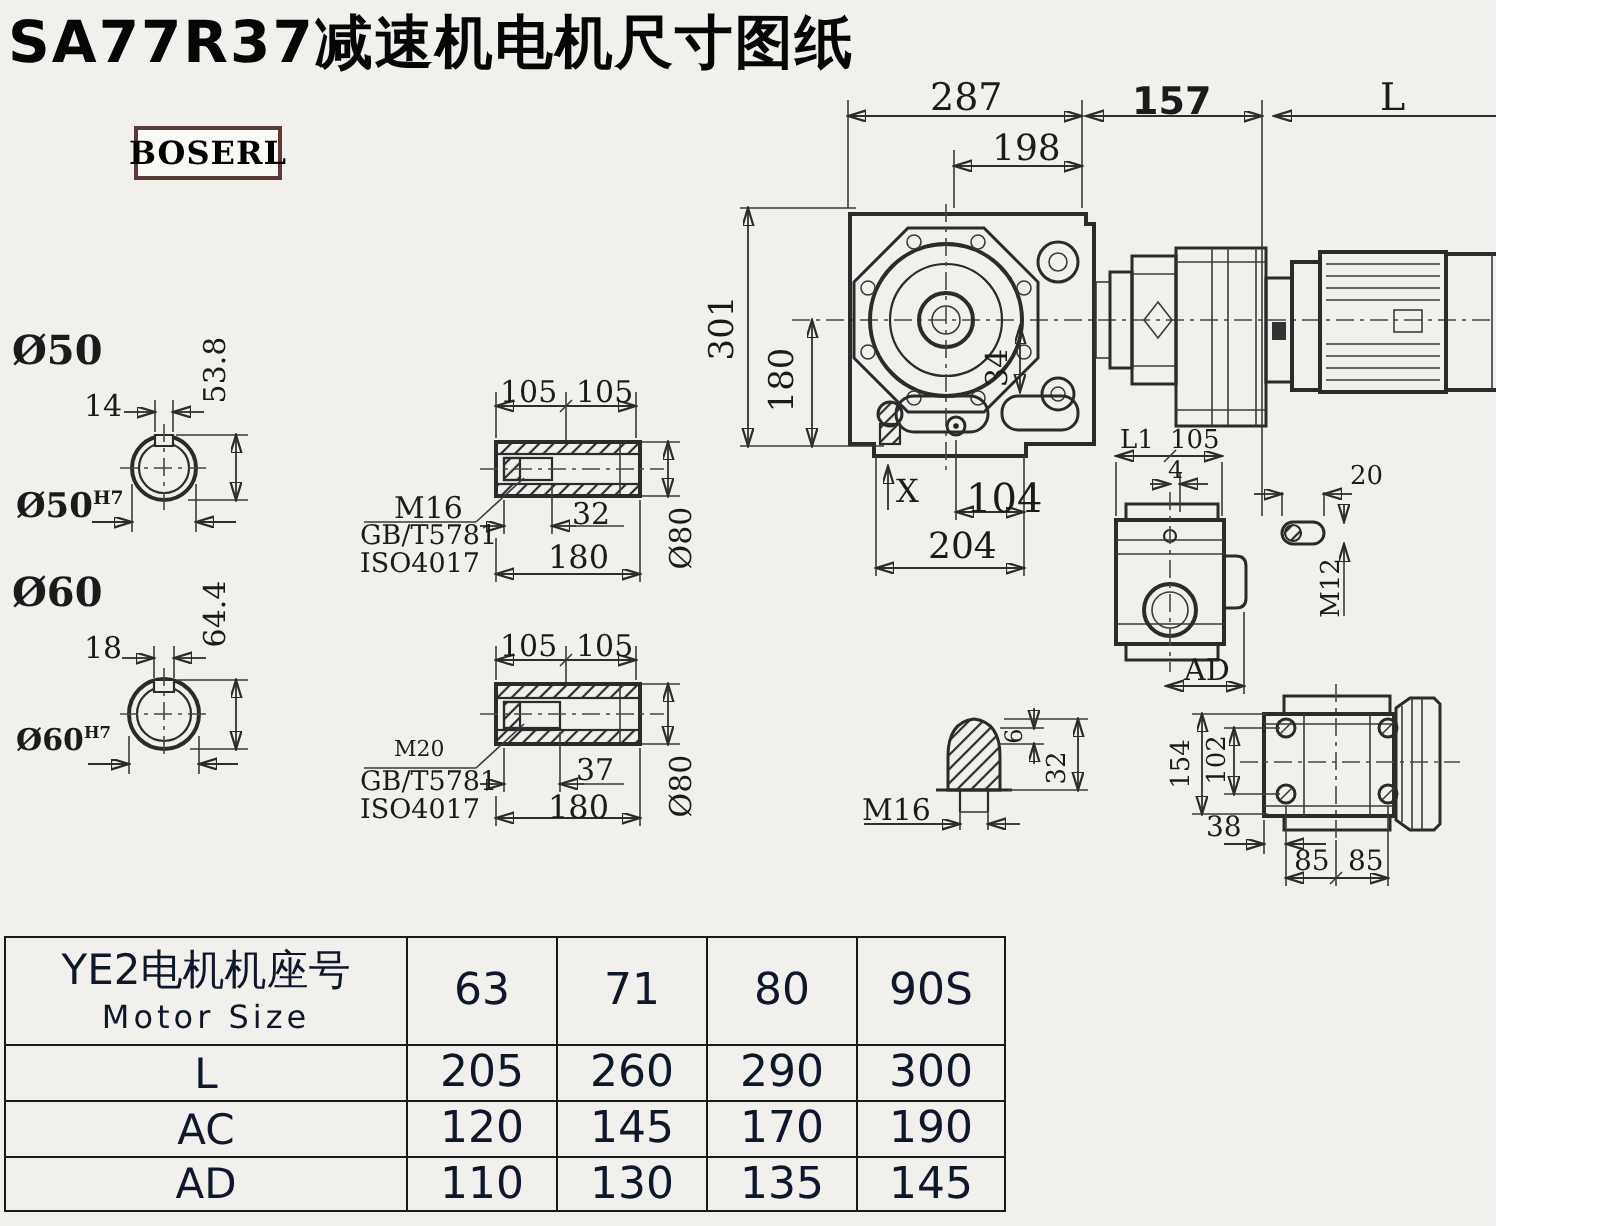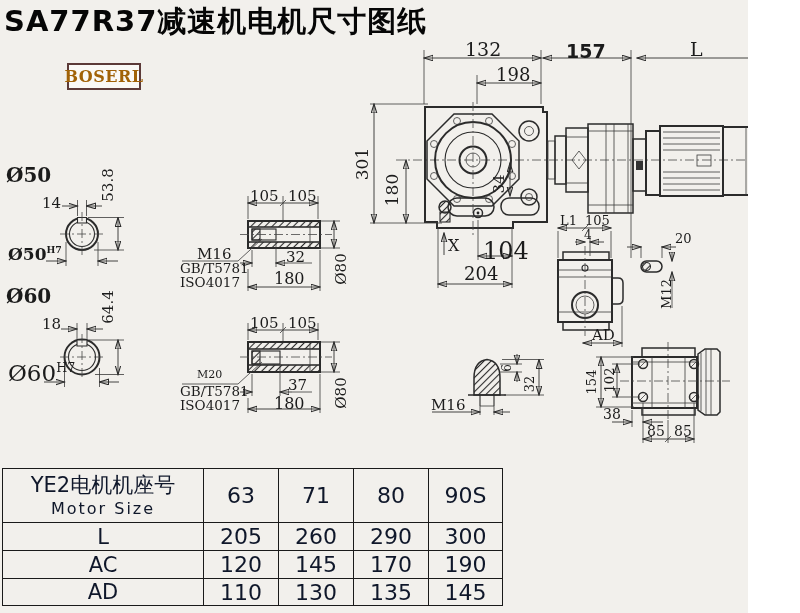--- a/index.html
+++ b/index.html
@@ -2,21 +2,21 @@
 <html><head>
 <meta charset="utf-8">
 <style>
   html,body{margin:0;padding:0}
   .sheet{position:relative;width:748px;height:613px;background:#f2f0ec;overflow:hidden;
          font-family:"DejaVu Serif","Liberation Serif",serif;color:#1c1c1c}
   .title{position:absolute;left:4px;top:2px;font-family:"DejaVu Sans","Liberation Sans",sans-serif;
          font-weight:bold;font-size:29px;letter-spacing:1px;color:#060606;white-space:nowrap}
   .logo{position:absolute;left:67px;top:63px;width:74px;height:27px;border:2px solid #5c3a38;
         background:#faf9f6;display:flex;align-items:center;justify-content:center;box-sizing:border-box}
-  .logo span{color:#a16207;font-weight:bold;font-size:16px;letter-spacing:.5px}
+  .logo span{color:#000000;font-weight:bold;font-size:16px;letter-spacing:.5px}
   svg.art{position:absolute;left:0;top:0}
   .art line,.art path,.art rect,.art circle,.art polygon,.art polyline{stroke:#2b2b2b;fill:none;stroke-width:1.1}
   .art .s2{stroke-width:2}
   .art .s15{stroke-width:1.5}
   .art .thin{stroke-width:.8;stroke:#3a3a3a}
   .art .diml{stroke-width:.9;stroke:#2f2f2f}
   .art .cl{stroke-width:.8;stroke:#474747;stroke-dasharray:9 3 2 3}
   .art .hatfill{fill:url(#hat)}
   .art .bgfill{fill:#f2f0ec}
   .art .dot{fill:#222;stroke:none}
@@ -324,41 +324,41 @@
       <line class="thin" x1="643" y1="403" x2="643" y2="443"></line>
       <line class="diml" x1="612" y1="422" x2="632" y2="422" marker-end="url(#ar)"></line>
       <line class="diml" x1="663" y1="422" x2="643" y2="422" marker-end="url(#ar)"></line>
       <line class="thin" x1="668" y1="420" x2="668" y2="443"></line>
       <line class="thin" x1="694" y1="403" x2="694" y2="443"></line>
       <line class="diml" x1="643" y1="439" x2="694" y2="439" marker-start="url(#ars)" marker-end="url(#ar)"></line>
       <line class="thin" x1="665" y1="442" x2="671" y2="436"></line>
     </g>
   </svg>
 
-  <span class="dim" style="left:465px;top:40px;font-size:19px">132</span>
+  <span class="dim" style="left:465px;top:40px;font-size:19px">287</span>
   <span class="dim" style="left:496px;top:66px;font-size:18px">198</span>
   <span class="dim bold157" style="left:566px;top:42px;font-size:19px">157</span>
   <span class="dim" style="left:690px;top:40px;font-size:19px">L</span>
   <span class="dim rot" style="left:362px;top:164px;font-size:17px">301</span>
   <span class="dim rot" style="left:392px;top:190px;font-size:17px">180</span>
   <span class="dim rot" style="left:499px;top:184px;font-size:15px">34</span>
   <span class="dim rot" style="left:779px;top:161px;font-size:21px">AC</span>
   <span class="dim" style="left:448px;top:238px;font-size:16px">X</span>
-  <span class="dim" style="left:483px;top:239px;font-size:24px">104</span>
+  <span class="dim" style="left:483px;top:239px;font-size:20px">104</span>
   <span class="dim" style="left:464px;top:265px;font-size:18px">204</span>
 
   <span class="dim" style="left:6px;top:165px;font-size:20px;font-weight:600">Ø50</span>
   <span class="dim" style="left:42px;top:196px;font-size:15px">14</span>
   <span class="dim rot" style="left:108px;top:185px;font-size:15px">53.8</span>
   <span class="dim" style="left:8px;top:245px;font-size:17px;font-weight:600"><span>Ø50</span><sup>H7</sup></span>
 
   <span class="dim" style="left:6px;top:286px;font-size:20px;font-weight:600">Ø60</span>
   <span class="dim" style="left:42px;top:317px;font-size:15px">18</span>
   <span class="dim rot" style="left:108px;top:307px;font-size:15px">64.4</span>
-  <span class="dim" style="left:8px;top:362px;font-size:23px;font-weight:400"><span>Ø60</span><sup>H7</sup></span>
+  <span class="dim" style="left:8px;top:362px;font-size:15px;font-weight:700"><span>Ø60</span><sup>H7</sup></span>
 
   <span class="dim" style="left:250px;top:189px;font-size:15px">105</span>
   <span class="dim" style="left:288px;top:189px;font-size:15px">105</span>
   <span class="dim" style="left:197px;top:247px;font-size:15px">M16</span>
   <span class="dim" style="left:180px;top:262px;font-size:13.5px">GB/T5781</span>
   <span class="dim" style="left:180px;top:276px;font-size:13.5px">ISO4017</span>
   <span class="dim" style="left:286px;top:250px;font-size:15px">32</span>
   <span class="dim" style="left:274px;top:271px;font-size:16px">180</span>
   <span class="dim rot" style="left:341px;top:269px;font-size:15px">Ø80</span>
 

